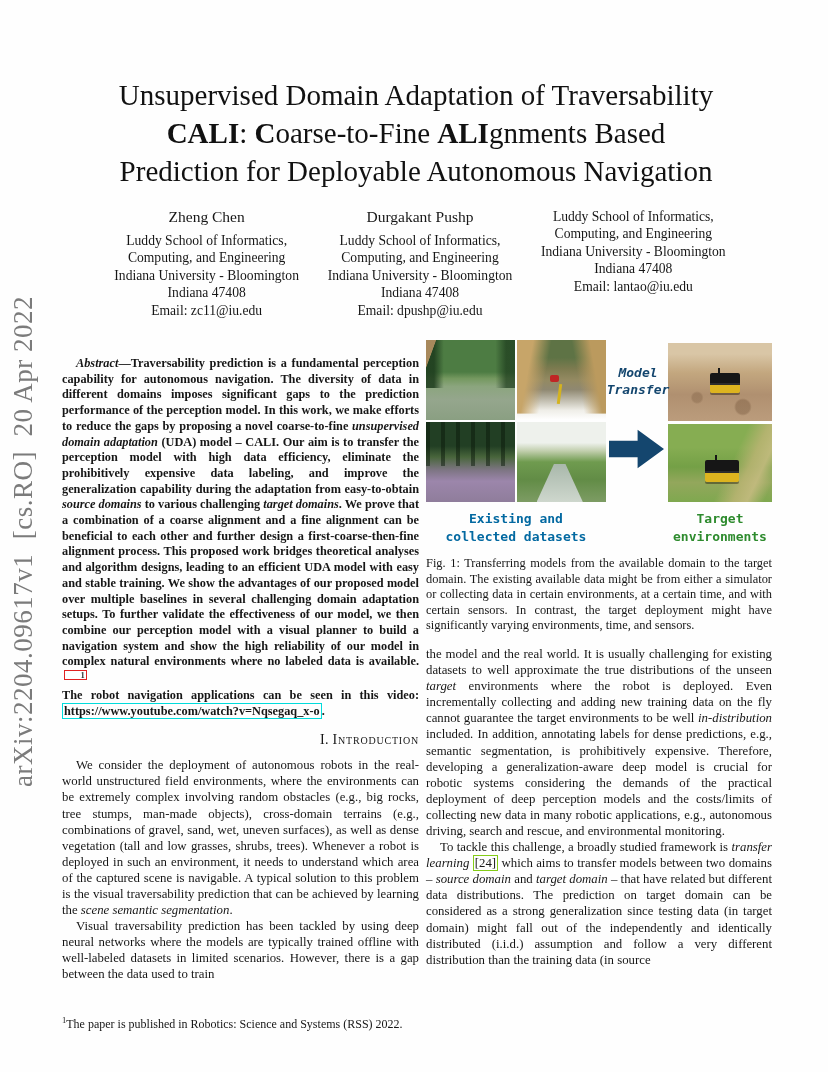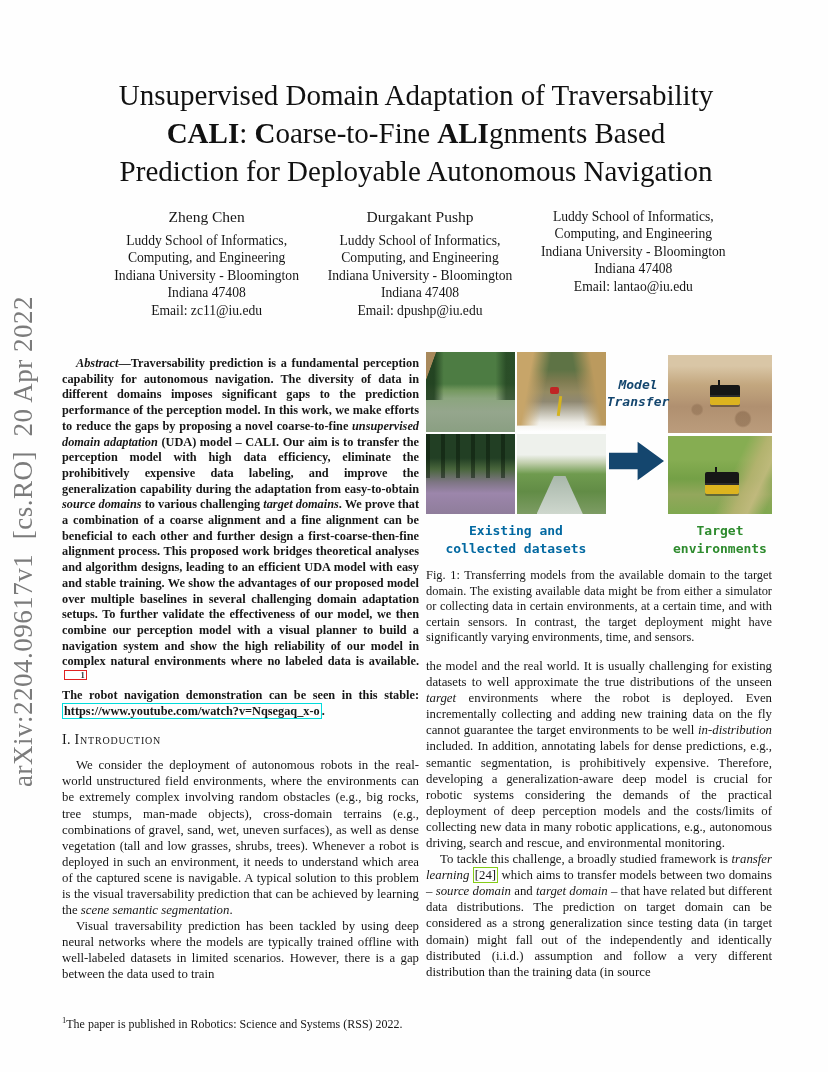--- a/index.html
+++ b/index.html
@@ -18,33 +18,33 @@
   .title-block b { font-weight:bold; }
 
   
   .authors-row { position:absolute; top:208px; left:100px; right:88px; display:flex; }
   .author-block { flex:1 1 0; text-align:center; }
   .author-name { font-size:15.5px; margin-bottom:6px; }
   .author-line { font-size:13.6px; line-height:17.4px; }
 
   
   .col-left  { position:absolute; left:62px;  top:356px; width:357px; }
-  .col-right { position:absolute; left:426px; top:352px; width:346px; }
+  .col-right { position:absolute; left:426px; top:340px; width:346px; }
 
   p { margin:0; }
   .abstract { font-weight:bold; font-size:12.3px; line-height:15.7px; text-align:justify; }
   .abs-p1 { text-indent:14px; }
   .bi { font-style:italic; font-weight:bold; }
 
   .fn-box { display:inline-block; font-size:8.5px; vertical-align:super; line-height:8px;
             border:1px solid #e02020; padding:0 1.5px; margin-left:2px; color:#333; }
   .url-box { border:1.5px solid #00dcdc; padding:0 1px; font-weight:bold; }
   .cite-box { border:1px solid #84cc16; padding:0 1px; }
 
-  .section-heading { text-align:left; font-size:14px; margin:13px 0 9px 0; letter-spacing:0.3px; }
+  .section-heading { text-align:right; font-size:14px; margin:13px 0 9px 0; letter-spacing:0.3px; }
   .sc { font-variant:small-caps; letter-spacing:0.8px; }
 
   .body-p { font-size:12.8px; line-height:16.1px; text-align:justify; }
   .indent { text-indent:14px; }
 
   .footnote { margin-top:30px; font-size:12px; line-height:14px; }
   .footnote sup { font-size:8.5px; }
 
   
   .fig-row { display:flex; width:346px; }
@@ -146,21 +146,21 @@
       <div class="author-line">Luddy School of Informatics,</div>
       <div class="author-line">Computing, and Engineering</div>
       <div class="author-line">Indiana University - Bloomington</div>
       <div class="author-line">Indiana 47408</div>
       <div class="author-line">Email: lantao@iu.edu</div>
     </div>
   </div>
 
   <div class="col-left">
     <p class="abstract abs-p1"><span class="bi">Abstract</span><span>—Traversability prediction is a fundamental perception capability for autonomous navigation. The diversity of data in different domains imposes significant gaps to the prediction performance of the perception model. In this work, we make efforts to reduce the gaps by proposing a novel coarse-to-fine </span><span class="bi">unsupervised domain adaptation</span><span> (UDA) model – CALI. Our aim is to transfer the perception model with high data efficiency, eliminate the prohibitively expensive data labeling, and improve the generalization capability during the adaptation from easy-to-obtain </span><span class="bi">source domains</span><span> to various challenging </span><span class="bi">target domains</span><span>. We prove that a combination of a coarse alignment and a fine alignment can be beneficial to each other and further design a first-coarse-then-fine alignment process. This proposed work bridges theoretical analyses and algorithm designs, leading to an efficient UDA model with easy and stable training. We show the advantages of our proposed model over multiple baselines in several challenging domain adaptation setups. To further validate the effectiveness of our model, we then combine our perception model with a visual planner to build a navigation system and show the high reliability of our model in complex natural environments where no labeled data is available.</span><span class="fn-box">1</span></p>
-    <p class="abstract"><span>The robot navigation demonstration can be seen in this stable:</span> <span class="url-box">https://www.youtube.com/watch?v=Nqsegaq_x-o</span><span>.</span></p>
+    <p class="abstract"><span>The robot navigation applications can be seen in this video:</span> <span class="url-box">https://www.youtube.com/watch?v=Nqsegaq_x-o</span><span>.</span></p>
 
     <div class="section-heading"><span>I.</span> <span class="sc">Introduction</span></div>
 
     <p class="body-p indent"><span>We consider the deployment of autonomous robots in the real-world unstructured field environments, where the environments can be extremely complex involving random obstacles (e.g., big rocks, tree stumps, man-made objects), cross-domain terrains (e.g., combinations of gravel, sand, wet, uneven surfaces), as well as dense vegetation (tall and low grasses, shrubs, trees). Whenever a robot is deployed in such an environment, it needs to understand which area of the captured scene is navigable. A typical solution to this problem is the visual traversability prediction that can be achieved by learning the </span><i>scene semantic segmentation</i><span>.</span></p>
     <p class="body-p indent">Visual traversability prediction has been tackled by using deep neural networks where the models are typically trained offline with well-labeled datasets in limited scenarios. However, there is a gap between the data used to train</p>
 
     <div class="footnote"><sup>1</sup><span>The paper is published in Robotics: Science and Systems (RSS) 2022.</span></div>
   </div>
 
   <div class="col-right">

